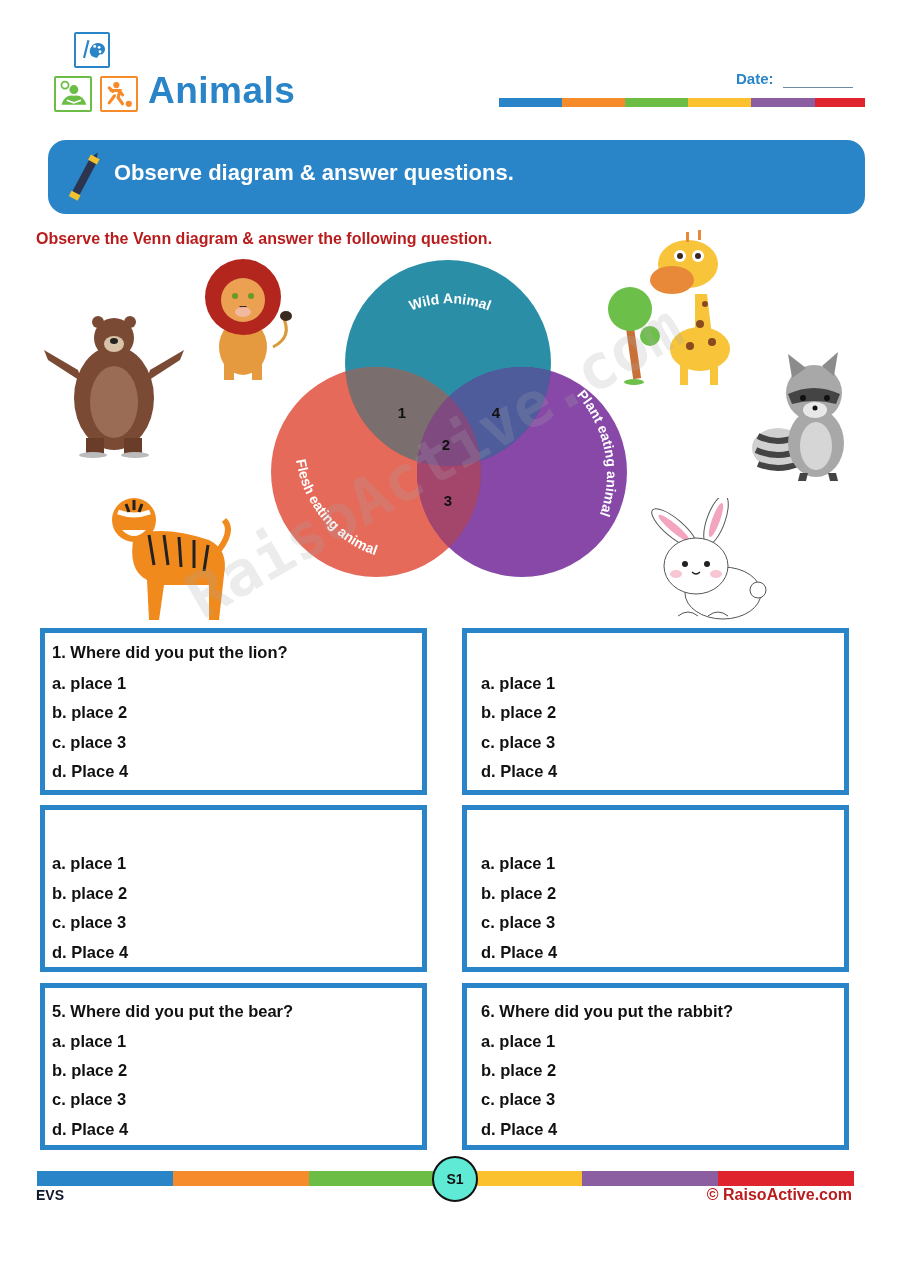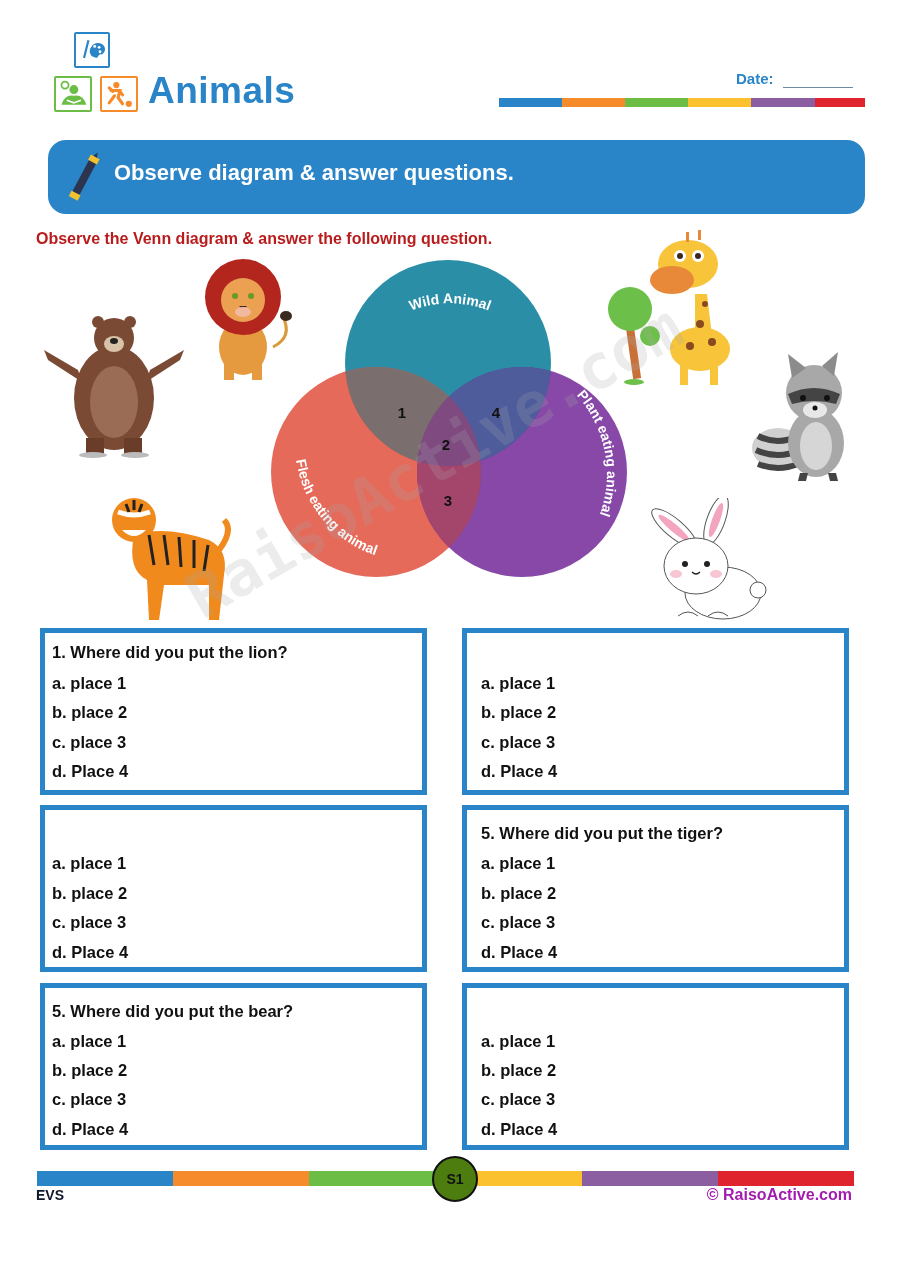--- a/index.html
+++ b/index.html
@@ -41,27 +41,27 @@
   .qbox { position: absolute; width: 387px; height: 167px; border: 5px solid #2a85c8;
           box-sizing: border-box; background: transparent; }
   .qbox .q { position: absolute; left: 7px; top: 10px; font-family: "Liberation Sans", sans-serif;
              font-weight: bold; font-size: 16.5px; color: #111; white-space: nowrap; }
   .qbox .opt { position: absolute; left: 7px; font-family: "Liberation Sans", sans-serif;
                font-weight: bold; font-size: 16.5px; color: #111; cursor: pointer; }
   .qbox.right .q, .qbox.right .opt { left: 14px; }
 
   
   .page-circle { position: absolute; left: 432px; top: 1156px; width: 46px; height: 46px;
-                 border: 2px solid #111; border-radius: 50%; background: #4d7c0f; box-sizing: border-box;
+                 border: 2px solid #111; border-radius: 50%; background: #5eead4; box-sizing: border-box;
                  display: flex; align-items: center; justify-content: center;
                  font-family: "Liberation Sans", sans-serif; font-weight: bold; font-size: 14px; }
   .footer-left { position: absolute; left: 36px; top: 1187px; font-family: "Liberation Sans", sans-serif;
                  font-weight: bold; font-size: 14px; color: #0f172a; }
   .footer-right { position: absolute; right: 48px; top: 1186px; font-family: "Liberation Sans", sans-serif;
-                  font-weight: bold; font-size: 16px; color: #a21caf; }
+                  font-weight: bold; font-size: 16px; color: #b91c1c; }
 </style>
 </head>
 <body>
 
 <div class="logo-box" style="left:74px; top:32px; width:36px; height:36px; border-color:#2a85c8;">
   <svg viewBox="0 0 36 36">
     <line x1="9" y1="27" x2="14" y2="7" stroke="#2a85c8" stroke-width="2.5"></line>
     <path d="M17 15 a8 7 0 1 1 12 8 q-3 -1 -4 2 q-1 3 -5 1 a7 7 0 0 1 -3 -11z" fill="#2a85c8"></path>
     <circle cx="21" cy="14" r="1.6" fill="#fff"></circle>
       <circle cx="26" cy="15" r="1.6" fill="#fff"></circle>
@@ -281,27 +281,27 @@
   <div class="opt" style="top:132px;">d. Place 4</div>
 </div>
 
 <div class="qbox right" style="left:462px; top:628px;">
   <div class="opt" style="top:41px;">a. place 1</div>
   <div class="opt" style="top:70px;">b. place 2</div>
   <div class="opt" style="top:100px;">c. place 3</div>
   <div class="opt" style="top:129px;">d. Place 4</div>
 </div>
 <div class="qbox right" style="left:462px; top:805px;">
-  <div class="q" style="top:14px;">5. Where did you put the tiger?</div>
   <div class="opt" style="top:44px;">a. place 1</div>
   <div class="opt" style="top:74px;">b. place 2</div>
   <div class="opt" style="top:103px;">c. place 3</div>
   <div class="opt" style="top:133px;">d. Place 4</div>
 </div>
 <div class="qbox right" style="left:462px; top:983px;">
+  <div class="q" style="top:14px;">6. Where did you put the rabbit?</div>
   <div class="opt" style="top:44px;">a. place 1</div>
   <div class="opt" style="top:73px;">b. place 2</div>
   <div class="opt" style="top:102px;">c. place 3</div>
   <div class="opt" style="top:132px;">d. Place 4</div>
 </div>
 
 <div class="stripe" style="left:37px; top:1171px; width:817px; height:15px;">
   <div style="flex:1; background:#2a85c8;"></div>
   <div style="flex:1; background:#f68b2c;"></div>
   <div style="flex:1; background:#6cbd45;"></div>

